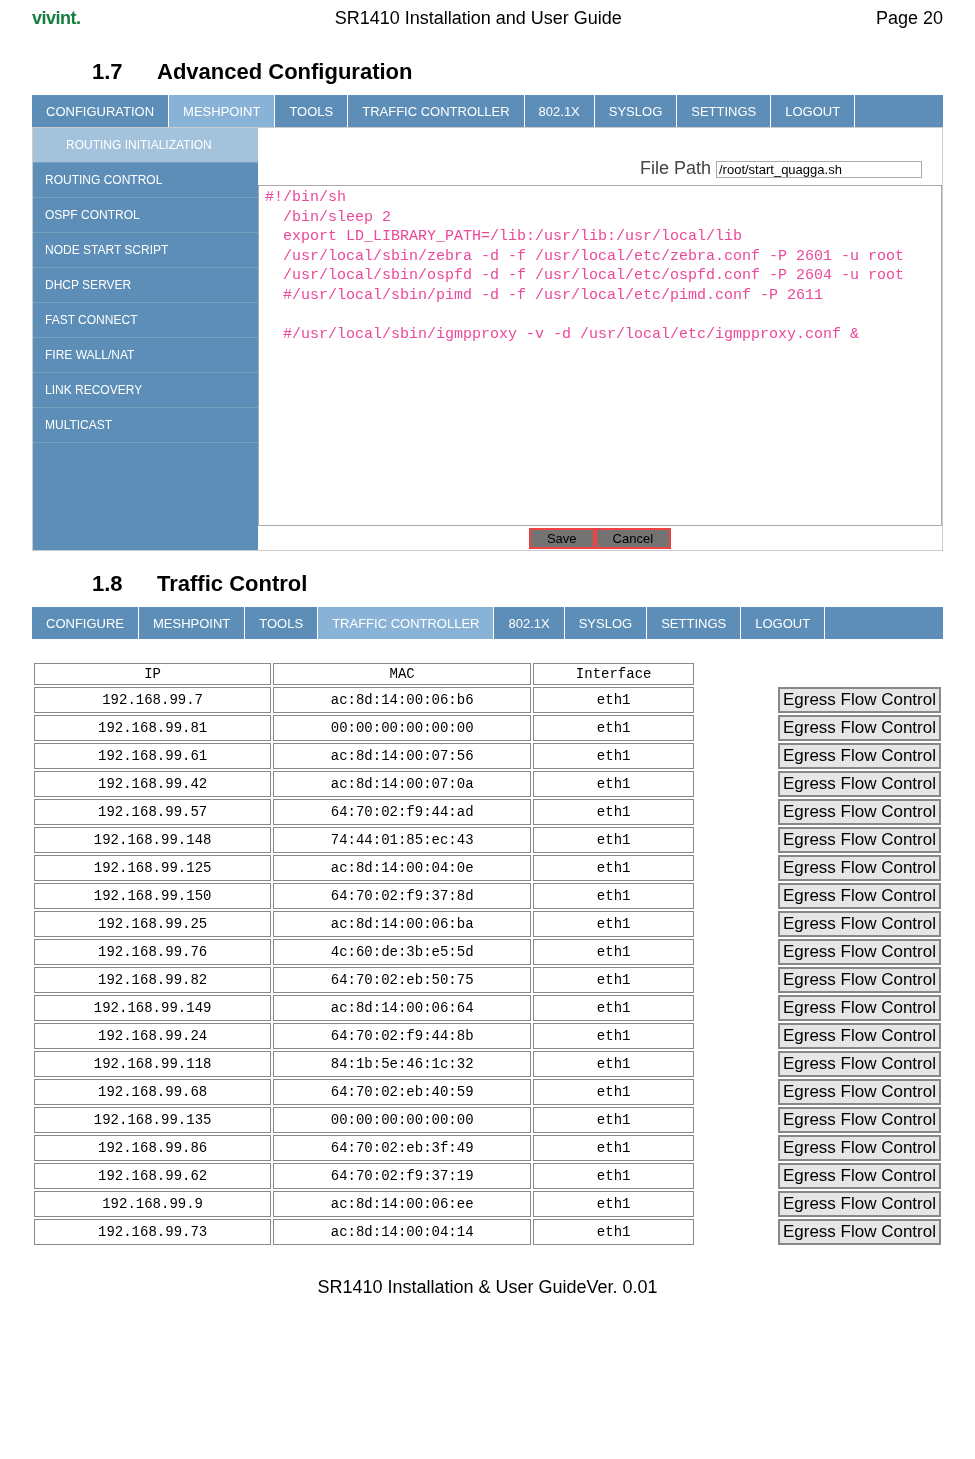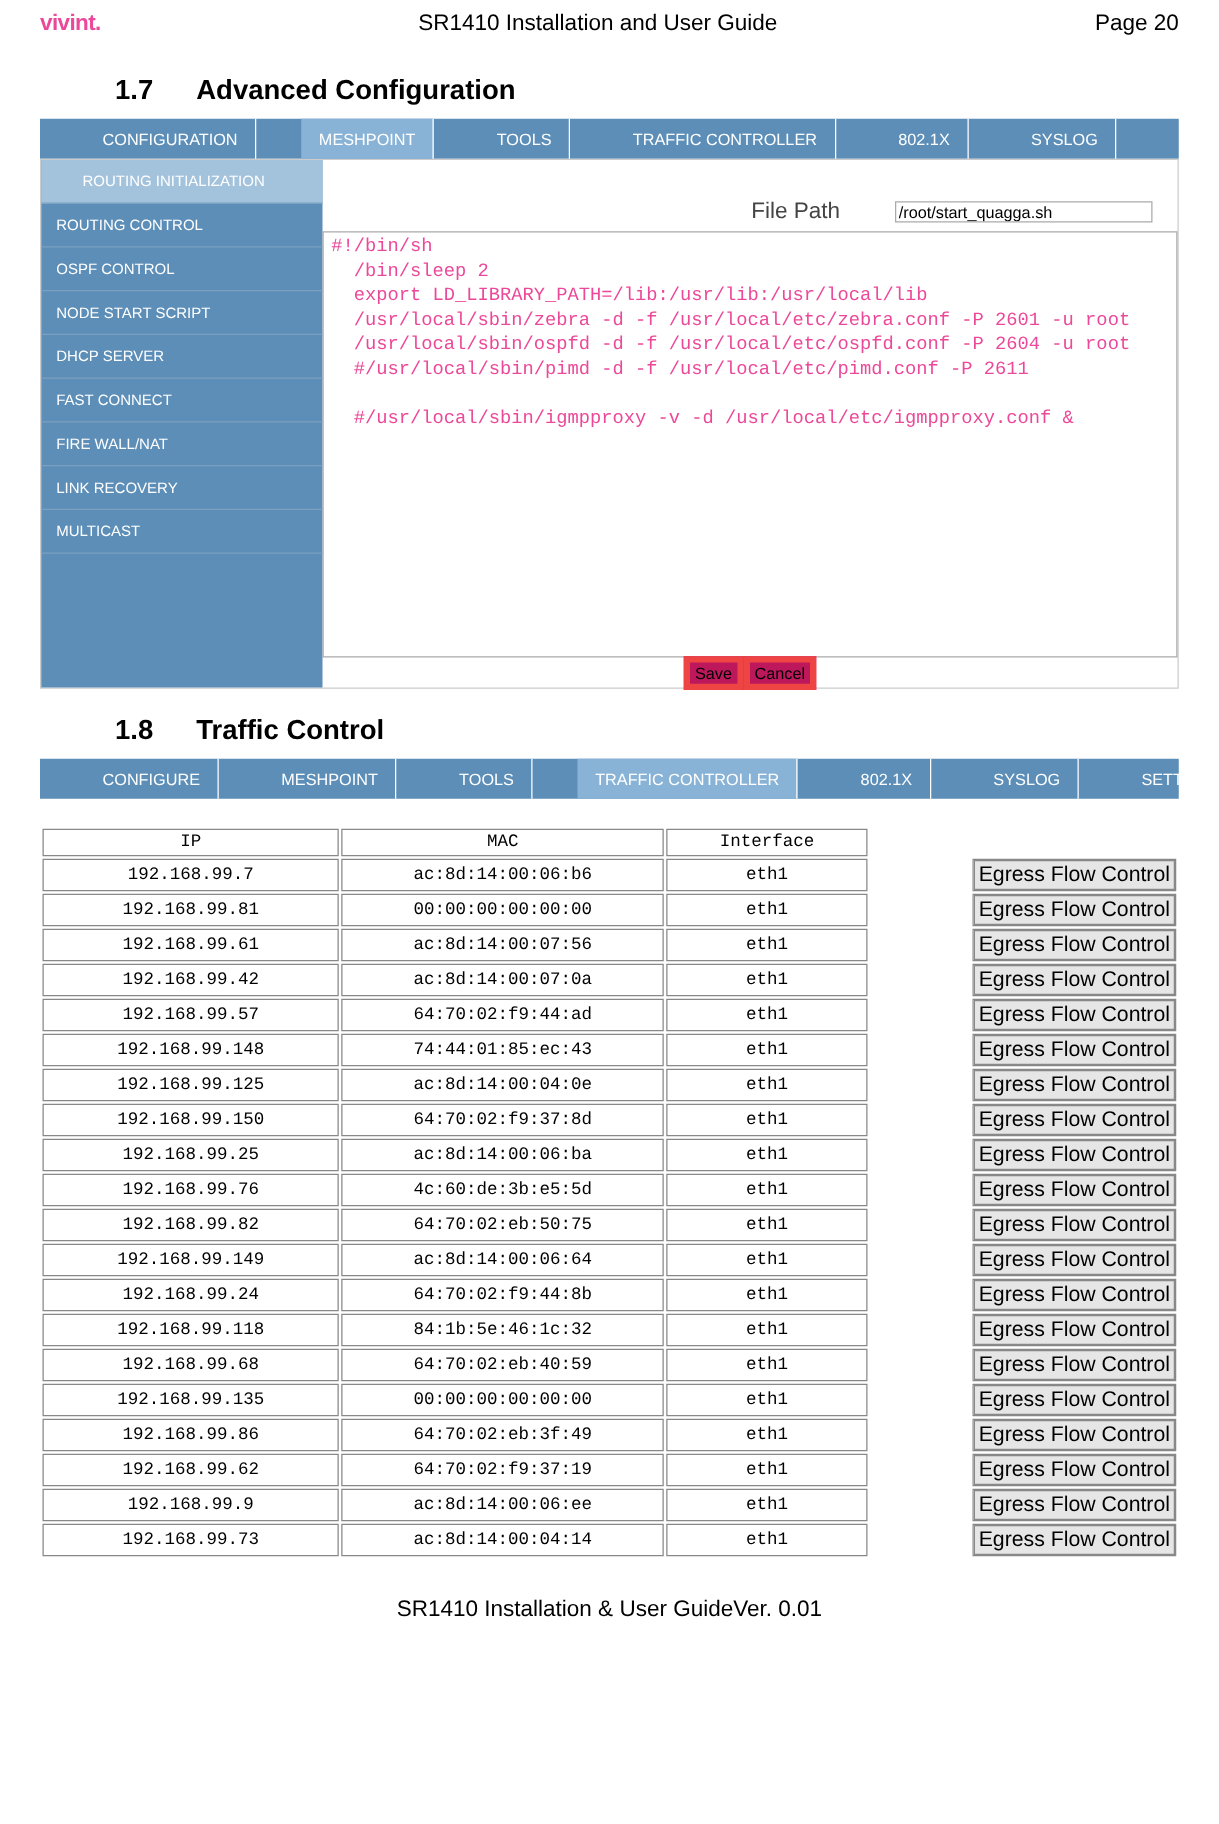--- a/index.html
+++ b/index.html
@@ -1,37 +1,37 @@
 <!DOCTYPE html>
 <html><head>
 <meta charset="utf-8">
 <style>
   body { margin: 0; padding: 0; font-family: Arial, sans-serif; background: #fff; width: 975px; font-size: 14px; color: #000; }
   .page { padding: 8px 32px 30px 32px; }
   .hdr-row { display: flex; justify-content: space-between; align-items: center; margin-bottom: 30px; }
-  .logo { font-family: Arial, sans-serif; font-weight: bold; font-size: 18px; color: #ec4899; letter-spacing: -0.5px; }
+  .logo { font-family: Arial, sans-serif; font-weight: bold; font-size: 18px; color: #15803d; letter-spacing: -0.5px; }
   .hdr-center { font-size: 18px; }
   .hdr-right { font-size: 18px; }
   .section-hdr { font-size: 22px; font-weight: bold; margin: 20px 0 10px 60px; }
   .sn-num { display:inline-block; width:65px; }
   .nav1, .nav2 { display: flex; background: #5c8eb8; color: #fff; font-size: 13px; height: 32px; }
-  .tab { padding: 9px 14px; border-right: 1px solid #fff; cursor: pointer; white-space: nowrap; margin-left: 36px; }
+  .tab { padding: 9px 14px; border-right: 1px solid #fff; cursor: pointer; white-space: nowrap; }
   .tab.active1 { background: #88b3d6; }
   .tab.active2 { background: #88b3d6; }
   .nav-fill { flex:1; background:#5c8eb8; }
   .layout1 { display:flex; border:1px solid #ccc; }
   .sidebar { width: 225px; background: #5c8eb8; color: #fff; font-size: 12px; }
   .side-item { padding: 10px 12px; border-bottom: 1px solid #7aa0c0; cursor:pointer; }
   .side-item.sel { background: #a3c2dc; padding-left: 33px; }
   .content1 { flex: 1; display:flex; flex-direction:column; }
   .filepath-row { text-align:right; padding: 30px 20px 6px 0; font-size: 18px; color:#444; }
-  .filepath-row input { width: 200px; font-size:13px; padding:0 2px; border:1px solid #aaa; background:#fff;margin-left:39px; }
+  .filepath-row input { width: 200px; font-size:13px; padding:0 2px; border:1px solid #aaa; background:#fff; }
   .script-area { font-family: "Courier New", monospace; font-size: 15px; padding: 2px 2px 2px 6px; border:1px solid #aaa; margin:0 0 4px 0; white-space: pre; line-height:1.3; height: 335px; overflow:hidden; color:#ec4899; }
   .btn-row { text-align:center; padding-bottom:4px; }
-  .btn { font-size:13px; background:#be185d; border:5px solid #ef4444; padding:1px 4px; cursor:pointer; }
+  .btn { font-size:13px; background:#737373; border:2px solid #ef4444; padding:1px 16px; cursor:pointer; }
   .tablewrap { margin-top: 22px; }
   table.tc { border-collapse: separate; border-spacing: 2px; width: 100%; font-family: "Courier New", monospace; font-size: 14px; }
   table.tc th { font-weight: normal; border:1px solid #888; padding: 2px 4px; text-align:center; background:#fff; font-family:"Courier New",monospace;}
   table.tc td { border:1px solid #888; padding: 2px 4px; text-align:center; background:#fff; }
   table.tc th.spacer, table.tc td.spacer { border:none; width:80px; }
   .efc { font-family: Arial, sans-serif; font-size:17px; background:#e6e6e6; border:1px solid #888; padding:1px 3px; cursor:pointer; display:inline-block; white-space:nowrap; }
   .footer-row { display:flex; justify-content:center; font-size:18px; margin-top:30px; padding: 0 6px; }
 </style>
 </head>
 <body>

